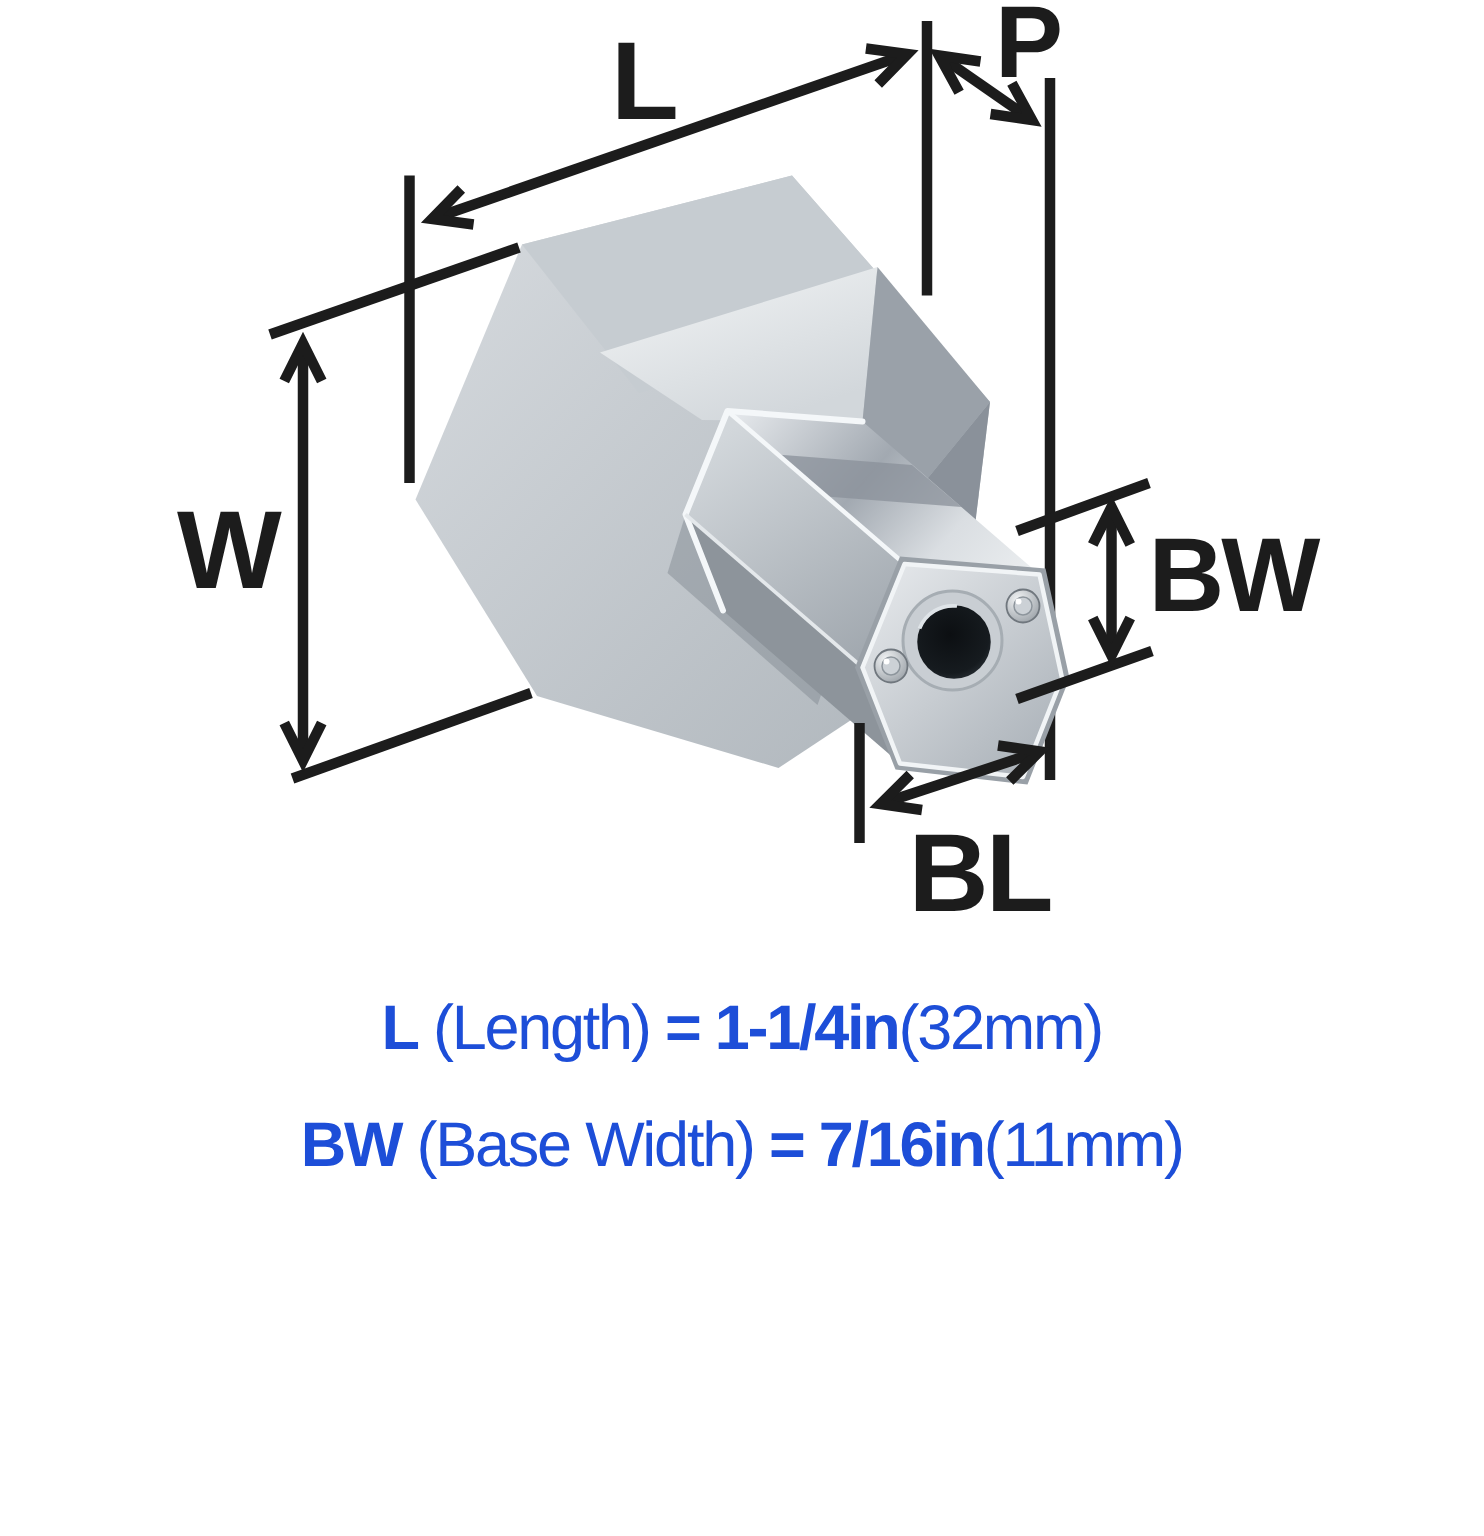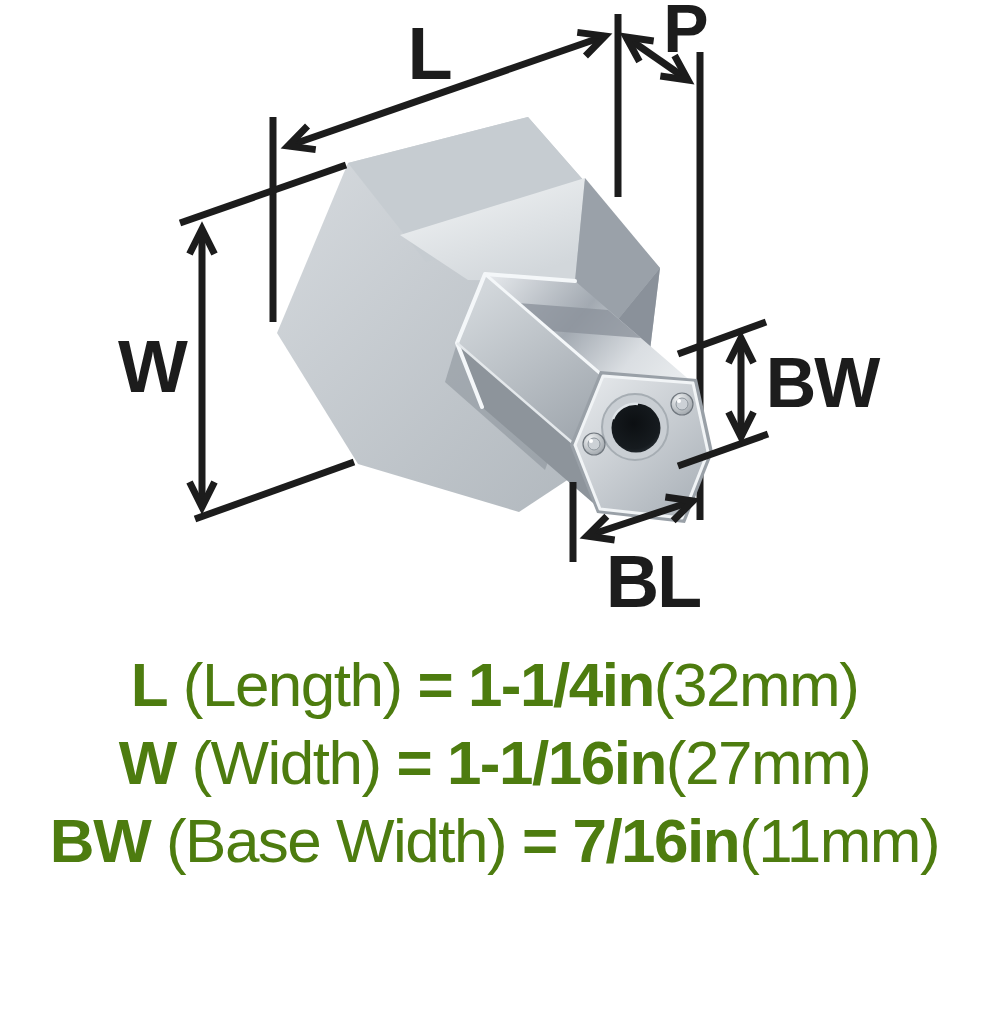--- a/index.html
+++ b/index.html
@@ -23,23 +23,23 @@
   }
   .specs{
     position:absolute;
     left:0;top:646px;
     width:989px;
     text-align:center;
   }
   .spec-line{
     height:78px;
     line-height:78px;
-    font-size:62px;
+    font-size:42px;
     letter-spacing:-1.5px;
-    color:#4d7c0f;
+    color:#1d4ed8;
     white-space:nowrap;
   }
   .b{font-weight:700;}
   .r{font-weight:400;}
 </style>
 </head>
 <body>
 
 <div class="canvas">
 
@@ -142,26 +142,20 @@
   <div class="dim-label" style="left:653px;top:582px;">BL</div>
 
   <div class="specs">
     <div class="spec-line">
       <span class="b">L</span>
       <span class="r">(Length)</span>
       <span class="b">=</span>
       <span class="b">1-1/4in</span><span class="r">(32mm)</span>
     </div>
     <div class="spec-line">
-      <span class="b">W</span>
-      <span class="r">(Width)</span>
-      <span class="b">=</span>
-      <span class="b">1-1/16in</span><span class="r">(27mm)</span>
-    </div>
-    <div class="spec-line">
       <span class="b">BW</span>
       <span class="r">(Base Width)</span>
       <span class="b">=</span>
       <span class="b">7/16in</span><span class="r">(11mm)</span>
     </div>
   </div>
 
 </div>
 
 </body></html>

